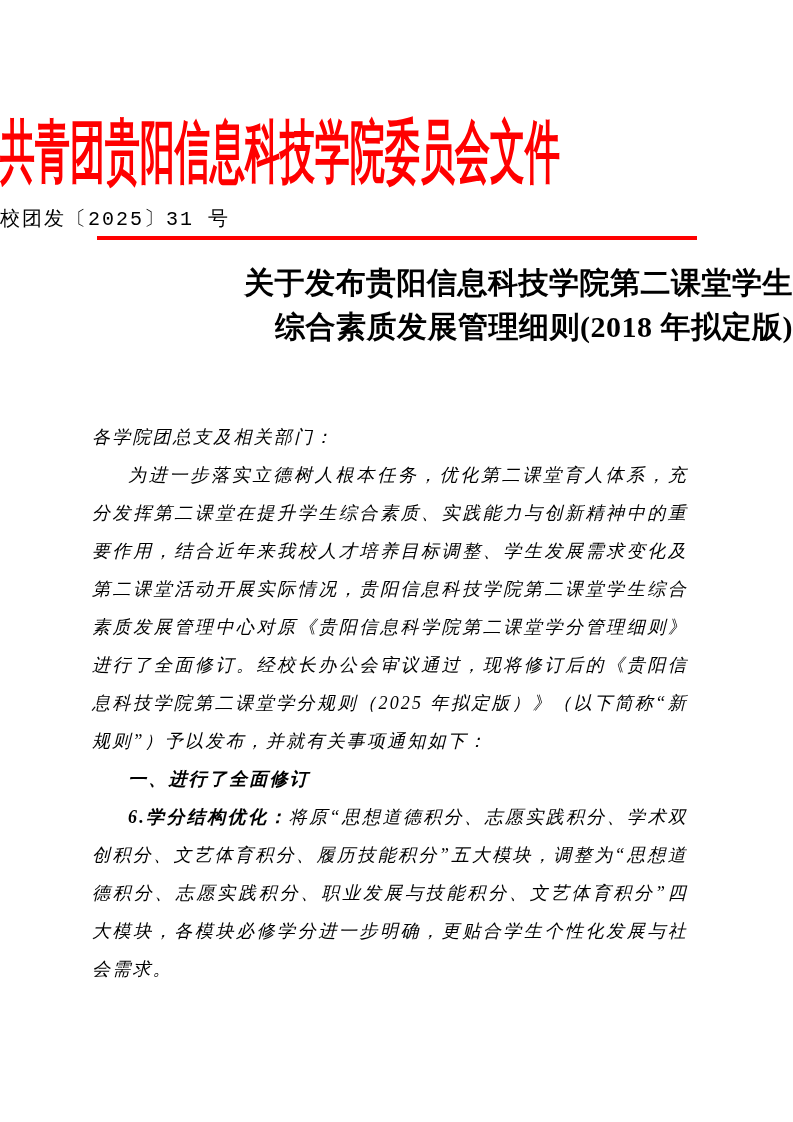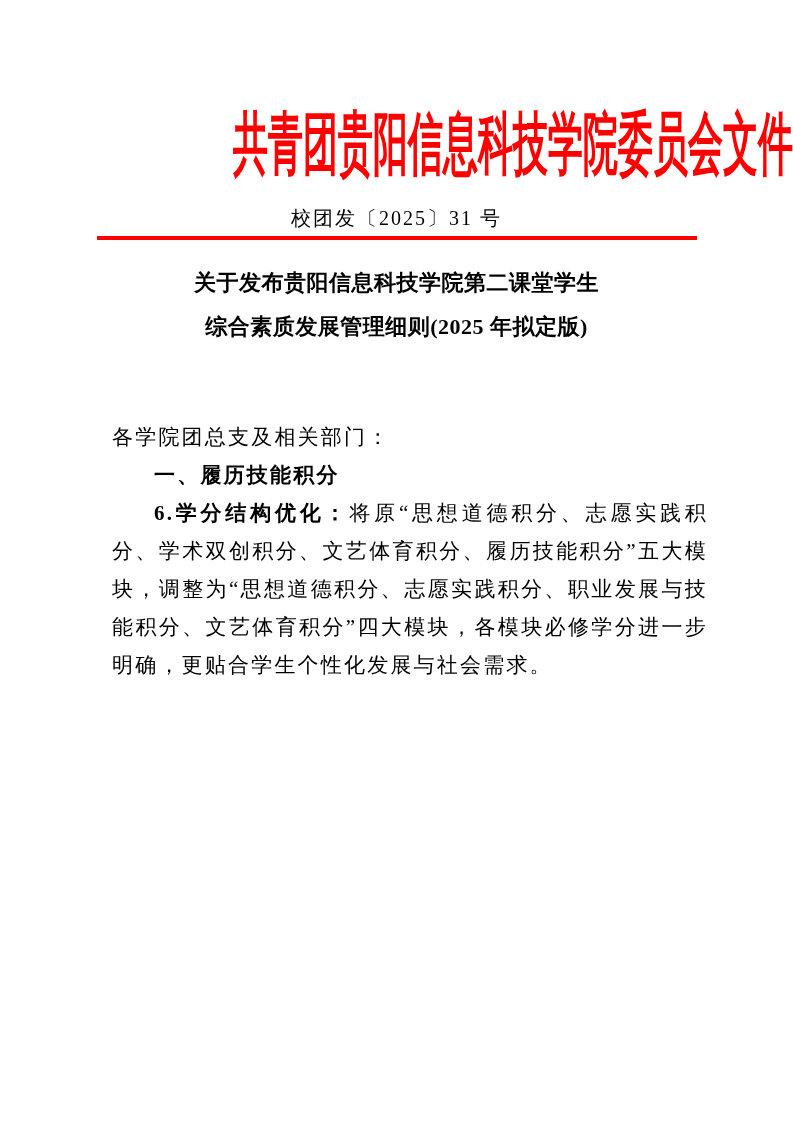--- a/index.html
+++ b/index.html
@@ -12,82 +12,84 @@
     margin: 0 auto;
     background: #ffffff;
     color: #000000;
     font-family: "Liberation Serif", "DejaVu Serif", serif;
     overflow: hidden;
   }
 
   
   .letterhead {
     position: absolute;
-    top: 110px;
+    top: 118px;
     left: 0;
     width: 100%;
-    text-align: right;
+    text-align: left;
     line-height: 1;
   }
   .letterhead-text {
     display: inline-block;
     font-size: 35px;
     font-weight: bold;
     color: #ff0000;
     white-space: nowrap;
     transform: scaleY(1.95);
     transform-origin: center top;
     letter-spacing: 0px;
   }
 
   
   .doc-number {
     position: absolute;
     top: 205px;
     left: 0;
     width: 100%;
-    text-align: center;
+    text-align: left;
     font-size: 20px;
     letter-spacing: 2px;
+    font-family: Liberation Mono, monospace;
   }
 
   
   .red-rule {
     position: absolute;
     top: 236px;
     left: 97px;
     width: 600px;
     height: 4px;
     background: #ff0000;
   }
 
   
   .doc-title {
     position: absolute;
     top: 261px;
     left: 0;
     width: 100%;
-    text-align: center;
-    font-size: 22px;
+    text-align: right;
+    font-size: 30px;
     font-weight: bold;
     line-height: 44px;
     letter-spacing: 0.5px;
   }
 
   
   .body-block {
     position: absolute;
     top: 418px;
-    left: 112px;
+    left: 92px;
     width: 596px;
-    font-size: 21px;
+    font-size: 18px;
     line-height: 38px;
     letter-spacing: 2.2px;
     text-align: justify;
     text-justify: inter-character;
+    font-style: italic;
   }
   .body-block p { margin: 0; padding: 0; }
   .indent { text-indent: 2em; }
   .section-heading {
     font-weight: bold;
     font-family: "Liberation Sans", "DejaVu Sans", sans-serif;
   }
   .bold-lead { font-weight: bold; }
 </style>
 </head>
@@ -98,22 +100,23 @@
   <div class="letterhead">
     <span class="letterhead-text">共青团贵阳信息科技学院委员会文件</span>
   </div>
 
   <div class="doc-number">校团发〔2025〕31 号</div>
 
   <div class="red-rule"></div>
 
   <div class="doc-title">
     <div>关于发布贵阳信息科技学院第二课堂学生</div>
-    <div>综合素质发展管理细则(2025 年拟定版)</div>
+    <div>综合素质发展管理细则(2018 年拟定版)</div>
   </div>
 
   <div class="body-block">
     <p class="salutation">各学院团总支及相关部门：</p>
-    <p class="indent section-heading">一、履历技能积分</p>
+    <p class="indent">为进一步落实立德树人根本任务，优化第二课堂育人体系，充分发挥第二课堂在提升学生综合素质、实践能力与创新精神中的重要作用，结合近年来我校人才培养目标调整、学生发展需求变化及第二课堂活动开展实际情况，贵阳信息科技学院第二课堂学生综合素质发展管理中心对原《贵阳信息科学院第二课堂学分管理细则》进行了全面修订。经校长办公会审议通过，现将修订后的《贵阳信息科技学院第二课堂学分规则（2025 年拟定版）》（以下简称“新规则”）予以发布，并就有关事项通知如下：</p>
+    <p class="indent section-heading">一、进行了全面修订</p>
     <p class="indent"><span class="bold-lead">6.学分结构优化：</span><span>将原“思想道德积分、志愿实践积分、学术双创积分、文艺体育积分、履历技能积分”五大模块，调整为“思想道德积分、志愿实践积分、职业发展与技能积分、文艺体育积分”四大模块，各模块必修学分进一步明确，更贴合学生个性化发展与社会需求。</span></p>
   </div>
 
 </div>
 
 </body></html>

